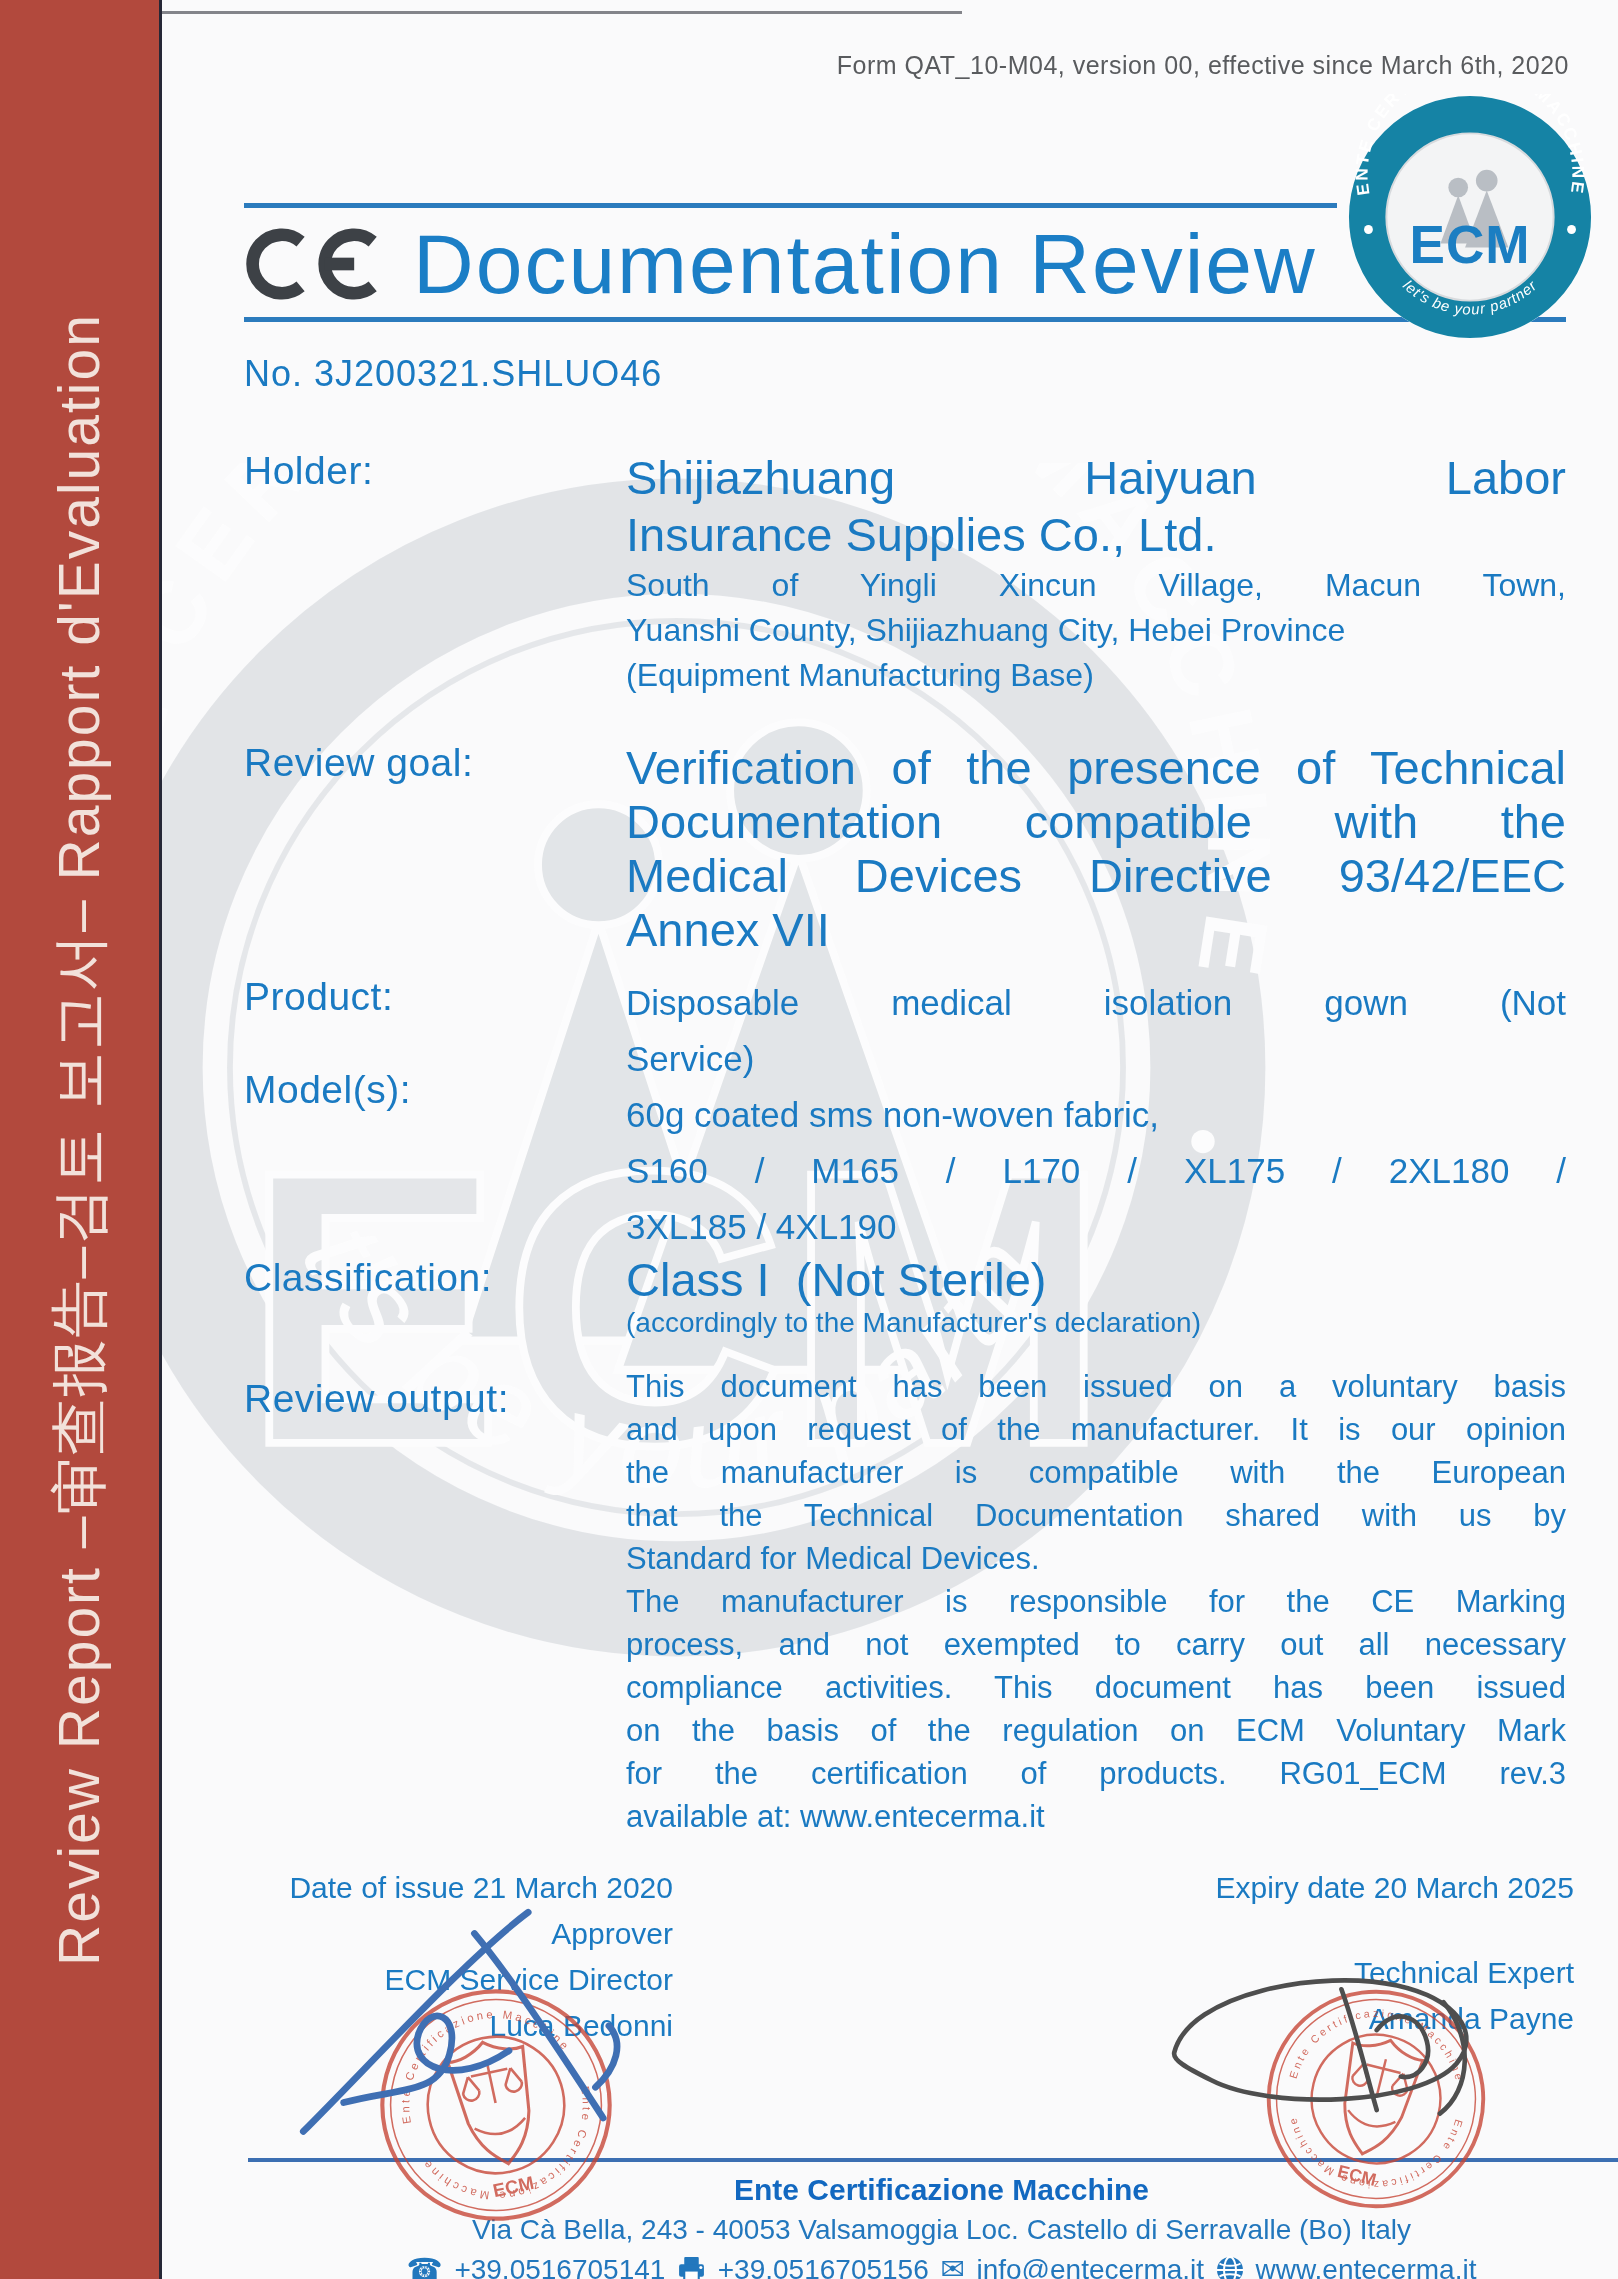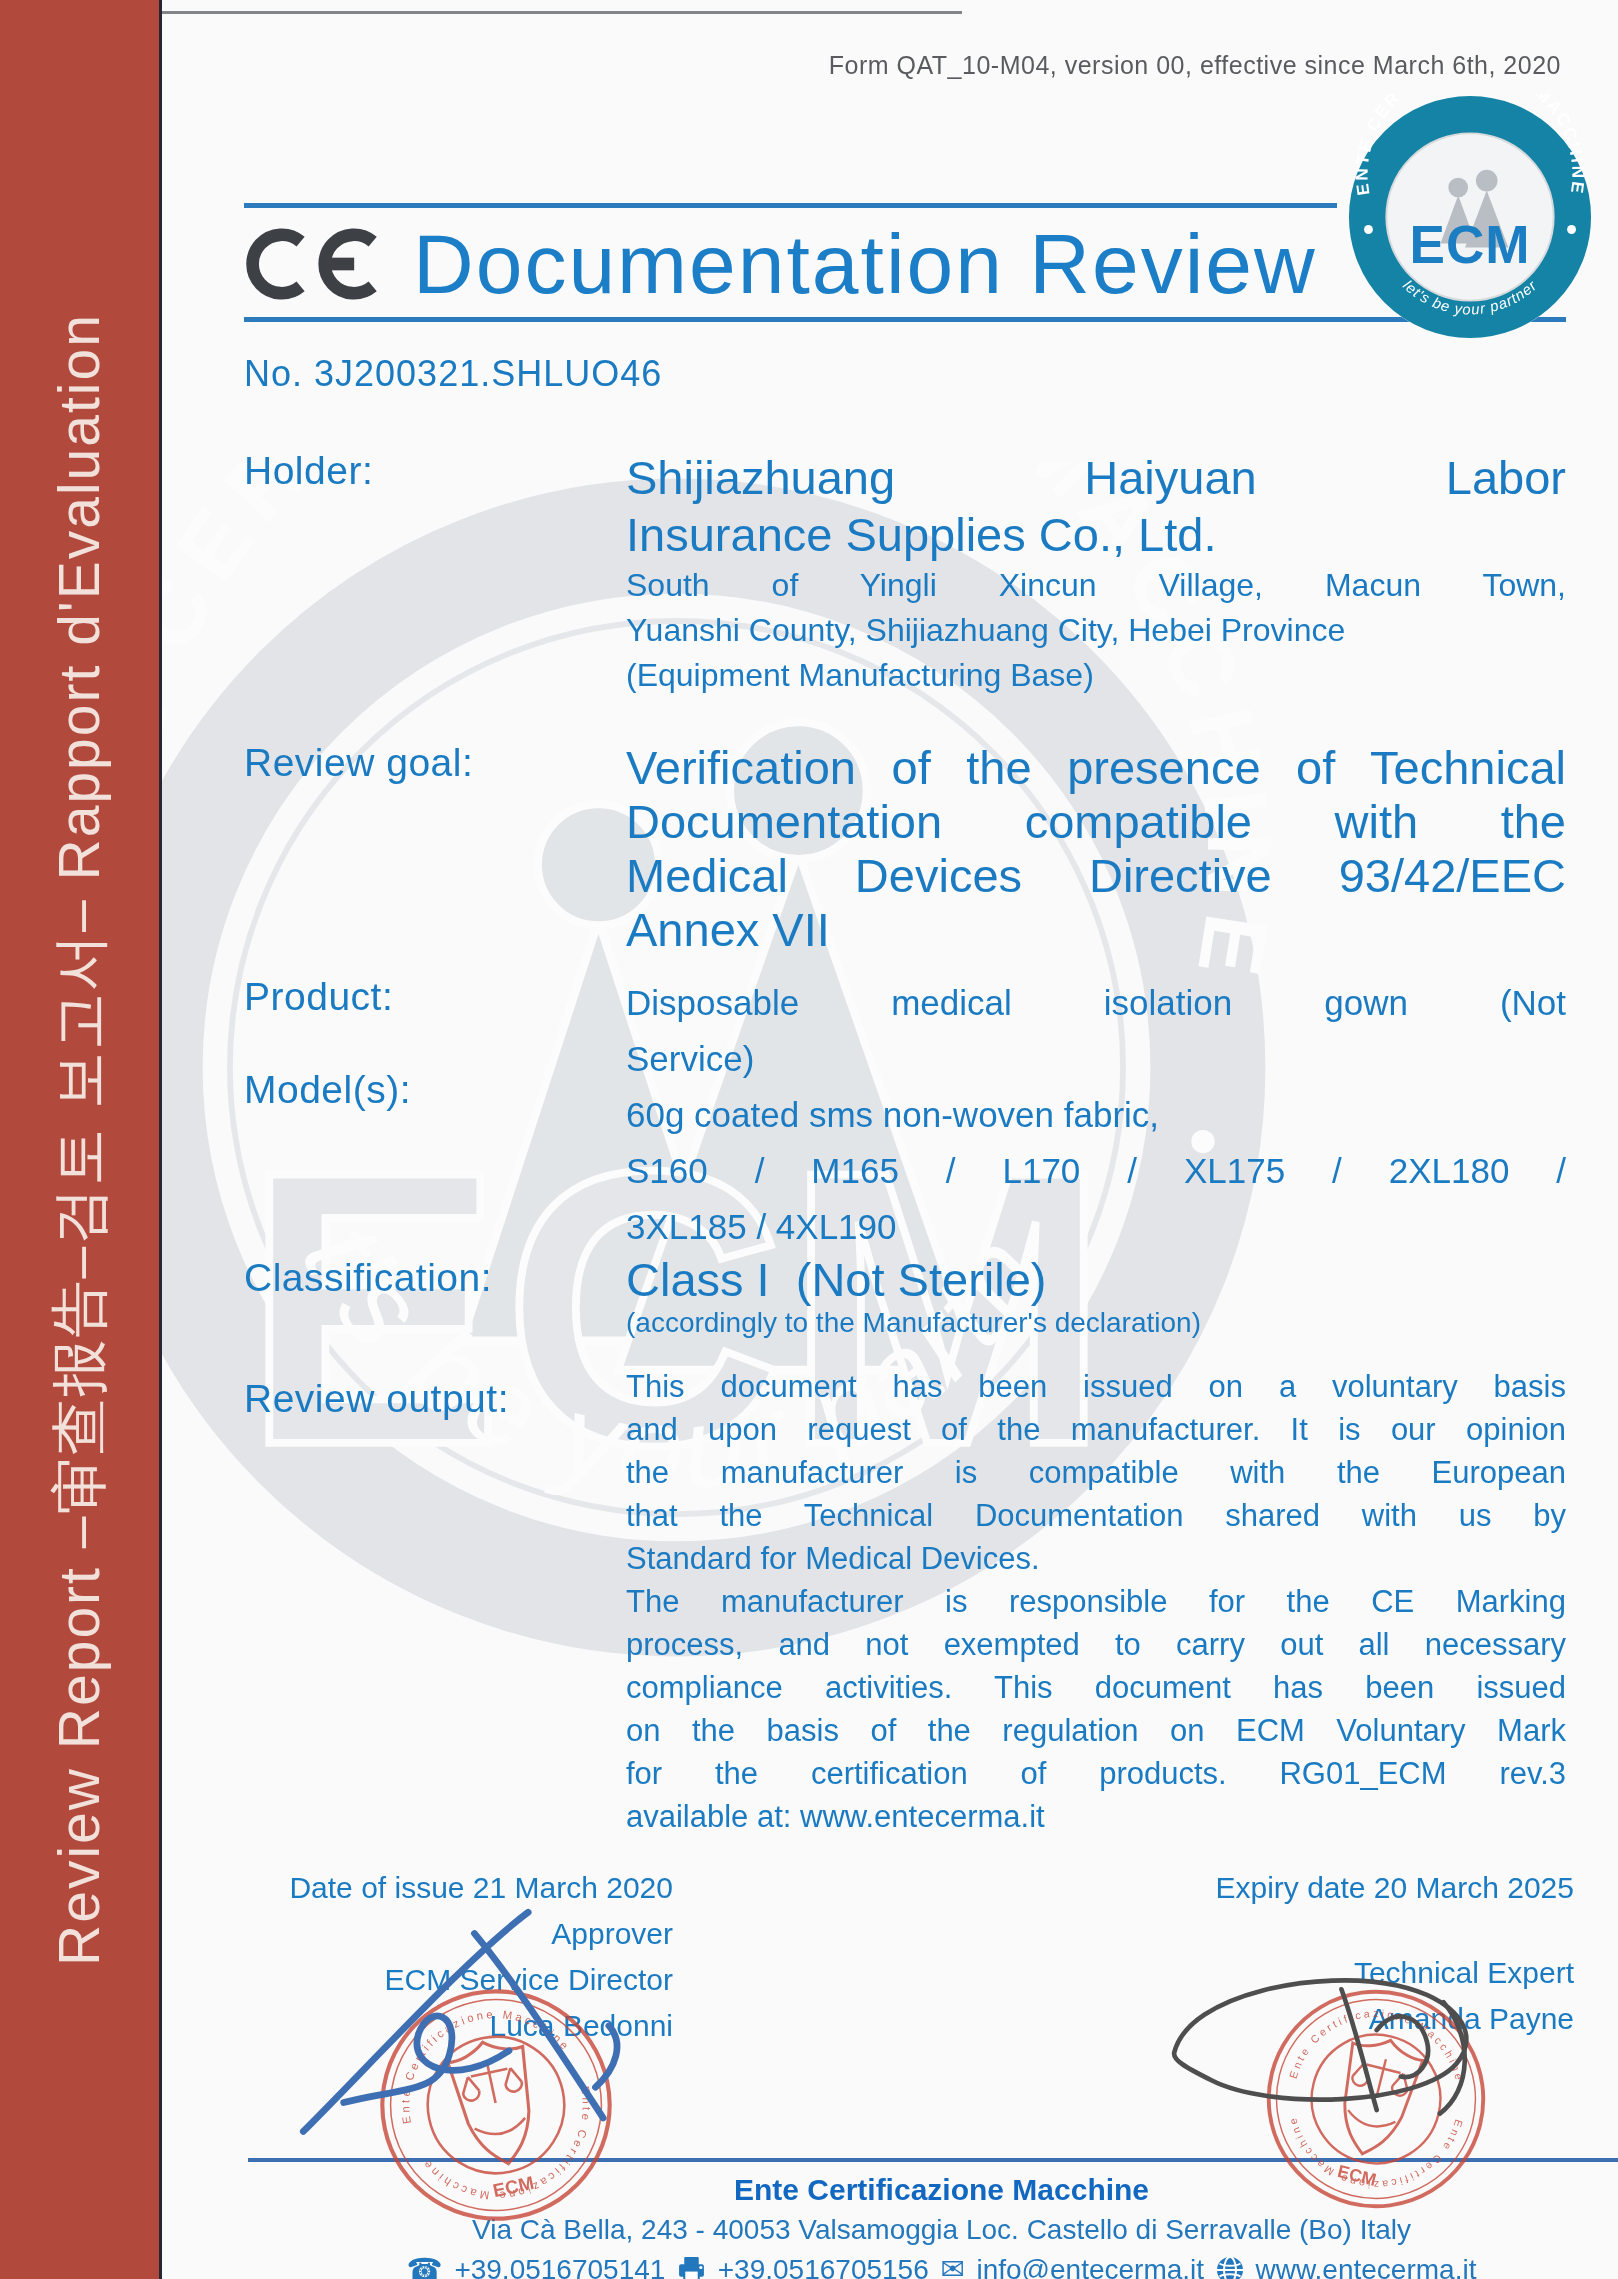--- a/index.html
+++ b/index.html
@@ -23,21 +23,21 @@
   }
 
   
   .page{position:absolute;left:159px;top:0;right:0;bottom:0;background:#fafafb;
         border-left:3.9px solid #262736;overflow:hidden}
   .scan-edge{position:absolute;left:0;top:10.7px;width:800px;height:2.9px;background:#34353f;opacity:.6}
 
   .watermark{position:absolute;left:-90px;top:463px;width:1209px;height:1209px;opacity:.5;z-index:0}
   .content{position:absolute;inset:0;z-index:2}
 
-  .form-line{position:absolute;top:51px;right:58px;font-size:25px;color:#595b5e;letter-spacing:0.5px}
+  .form-line{position:absolute;top:51px;right:50px;font-size:25px;color:#595b5e;letter-spacing:0.5px}
 
   .rule{position:absolute;height:4.9px;background:var(--rule)}
   .rule-top{left:82px;top:203px;width:1093px}
   .rule-bottom{left:82px;top:317px;width:1322px}
 
   .title-row{position:absolute;left:82px;top:222px;height:84px;display:flex;align-items:center;gap:11px}
   .ce-svg{width:158px;height:76px;flex:0 0 auto}
   .title-text{font-size:84px;line-height:84px;color:#1b7ec6;letter-spacing:2px;white-space:nowrap}
 
   .badge{position:absolute;left:1185px;top:94px;width:246px;height:246px;z-index:3}

